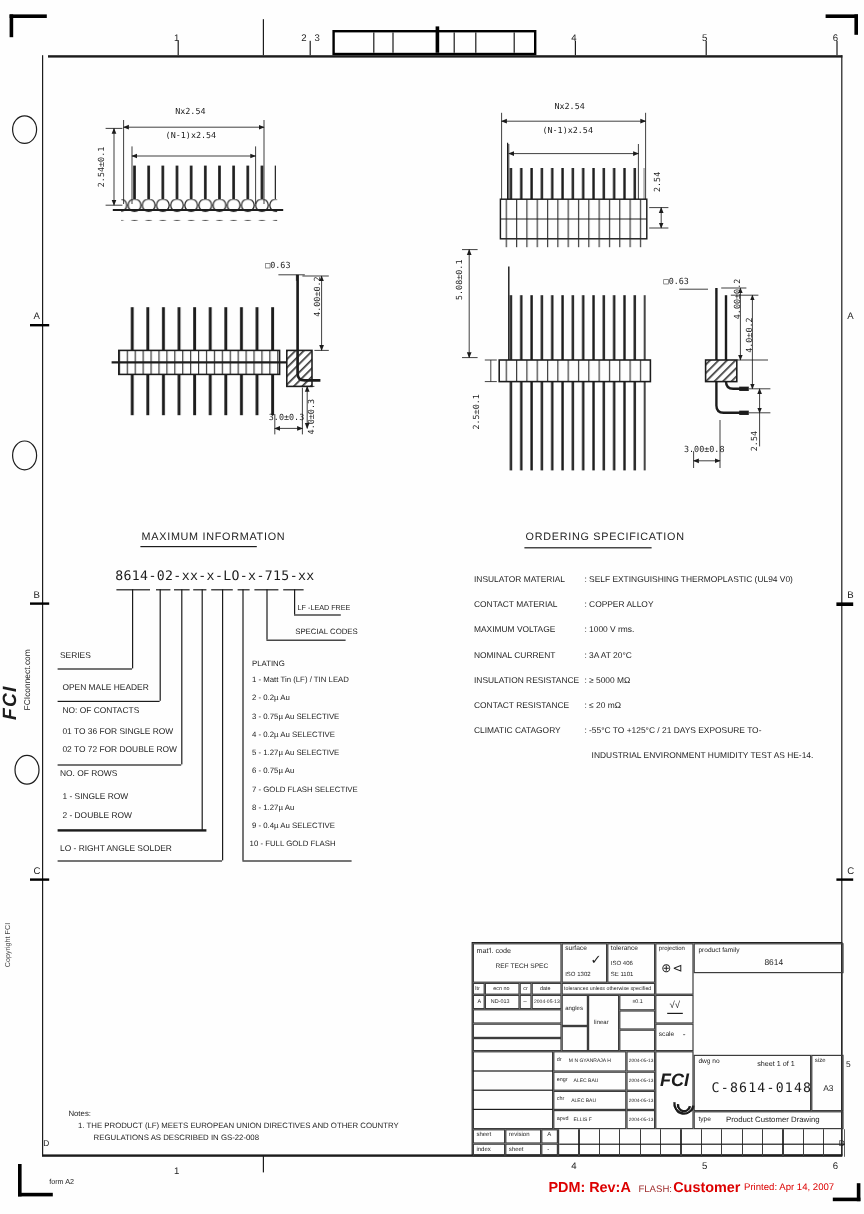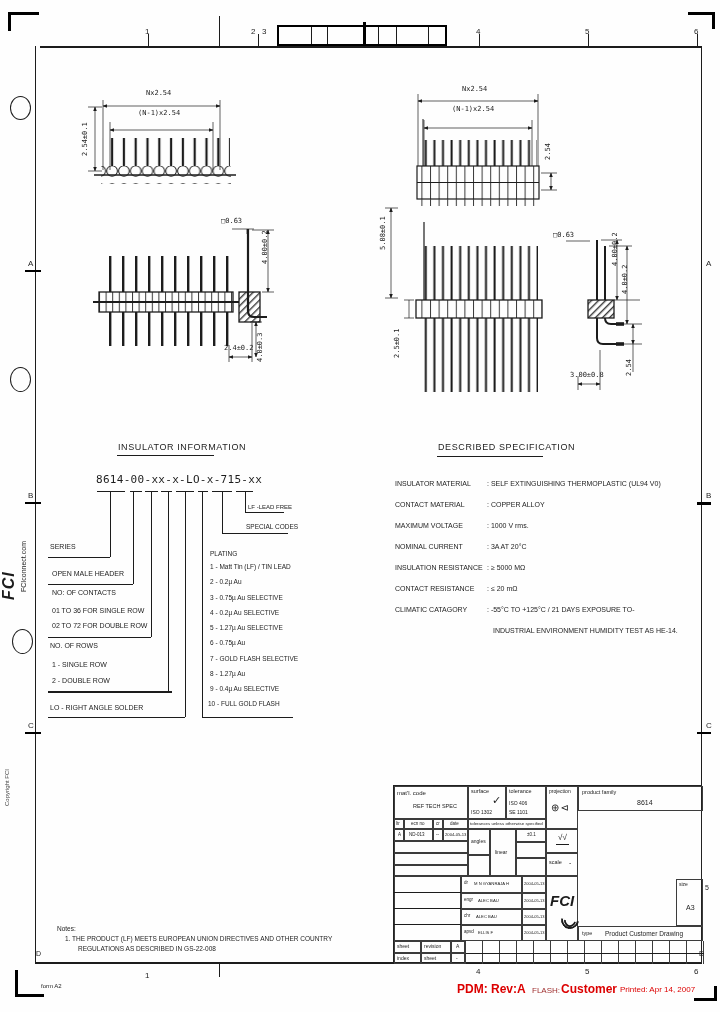--- a/index.html
+++ b/index.html
@@ -193,32 +193,32 @@
 
   <span class="tx mono" style="left:146px;top:90px;font-size:7px;">Nx2.54</span>
   <span class="tx mono" style="left:138px;top:110px;font-size:7px;">(N-1)x2.54</span>
   <span class="tx mono rot" style="left:82px;top:156px;font-size:7px;">2.54±0.1</span>
   <span class="tx mono" style="left:462px;top:86px;font-size:7px;">Nx2.54</span>
   <span class="tx mono" style="left:452px;top:106px;font-size:7px;">(N-1)x2.54</span>
   <span class="tx mono rot" style="left:545px;top:160px;font-size:7px;">2.54</span>
   <span class="tx mono" style="left:221px;top:218px;font-size:7px;">□0.63</span>
   <span class="tx mono rot" style="left:262px;top:264px;font-size:7px;">4.00±0.2</span>
   <span class="tx mono rot" style="left:257px;top:362px;font-size:7px;">4.0±0.3</span>
-  <span class="tx mono" style="left:224px;top:345px;font-size:7px;">2.4±0.2</span>
+  <span class="tx mono" style="left:224px;top:345px;font-size:7px;">3.0±0.3</span>
   <span class="tx mono rot" style="left:380px;top:250px;font-size:7px;">5.08±0.1</span>
   <span class="tx mono rot" style="left:394px;top:358px;font-size:7px;">2.5±0.1</span>
   <span class="tx mono" style="left:553px;top:232px;font-size:7px;">□0.63</span>
   <span class="tx mono rot" style="left:612px;top:266px;font-size:7px;">4.00±0.2</span>
   <span class="tx mono rot" style="left:622px;top:294px;font-size:7px;">4.0±0.2</span>
   <span class="tx mono rot" style="left:626px;top:376px;font-size:7px;">2.54</span>
   <span class="tx mono" style="left:570px;top:372px;font-size:7px;">3.00±0.8</span>
 
-  <span class="tx" style="left:118px;top:443px;font-size:9px;letter-spacing:0.6px;">INSULATOR INFORMATION</span>
+  <span class="tx" style="left:118px;top:443px;font-size:9px;letter-spacing:0.6px;">MAXIMUM INFORMATION</span>
   <div class="hl" style="left:117px;top:455px;width:97px;"></div>
-  <span class="tx mono" style="left:96px;top:474px;font-size:11px;letter-spacing:0.3px;">8614-00-xx-x-LO-x-715-xx</span>
+  <span class="tx mono" style="left:96px;top:474px;font-size:11px;letter-spacing:0.3px;">8614-02-xx-x-LO-x-715-xx</span>
 
   <div class="hl" style="left:97px;top:491px;width:28px;"></div>
   <div class="hl" style="left:130px;top:491px;width:12px;"></div>
   <div class="hl" style="left:145px;top:491px;width:13px;"></div>
   <div class="hl" style="left:161px;top:491px;width:11px;"></div>
   <div class="hl" style="left:176px;top:491px;width:18px;"></div>
   <div class="hl" style="left:198px;top:491px;width:10px;"></div>
   <div class="hl" style="left:212px;top:491px;width:20px;"></div>
   <div class="hl" style="left:236px;top:491px;width:17px;"></div>
 
@@ -256,21 +256,21 @@
   <span class="tx" style="left:210px;top:579px;font-size:6.5px;">2 - 0.2µ Au</span>
   <span class="tx" style="left:210px;top:595px;font-size:6.5px;">3 - 0.75µ Au SELECTIVE</span>
   <span class="tx" style="left:210px;top:610px;font-size:6.5px;">4 - 0.2µ Au SELECTIVE</span>
   <span class="tx" style="left:210px;top:625px;font-size:6.5px;">5 - 1.27µ Au SELECTIVE</span>
   <span class="tx" style="left:210px;top:640px;font-size:6.5px;">6 - 0.75µ Au</span>
   <span class="tx" style="left:210px;top:656px;font-size:6.5px;">7 - GOLD FLASH SELECTIVE</span>
   <span class="tx" style="left:210px;top:671px;font-size:6.5px;">8 - 1.27µ Au</span>
   <span class="tx" style="left:210px;top:686px;font-size:6.5px;">9 - 0.4µ Au SELECTIVE</span>
   <span class="tx" style="left:208px;top:701px;font-size:6.5px;">10 - FULL GOLD FLASH</span>
 
-  <span class="tx" style="left:438px;top:443px;font-size:9px;letter-spacing:0.6px;">DESCRIBED SPECIFICATION</span>
+  <span class="tx" style="left:438px;top:443px;font-size:9px;letter-spacing:0.6px;">ORDERING SPECIFICATION</span>
   <div class="hl" style="left:437px;top:456px;width:106px;"></div>
   <span class="tx" style="left:395px;top:480px;font-size:7px;">INSULATOR  MATERIAL</span>
   <span class="tx" style="left:487px;top:480px;font-size:7px;">: SELF EXTINGUISHING THERMOPLASTIC (UL94 V0)</span>
   <span class="tx" style="left:395px;top:501px;font-size:7px;">CONTACT  MATERIAL</span>
   <span class="tx" style="left:487px;top:501px;font-size:7px;">: COPPER ALLOY</span>
   <span class="tx" style="left:395px;top:522px;font-size:7px;">MAXIMUM VOLTAGE</span>
   <span class="tx" style="left:487px;top:522px;font-size:7px;">: 1000 V rms.</span>
   <span class="tx" style="left:395px;top:543px;font-size:7px;">NOMINAL CURRENT</span>
   <span class="tx" style="left:487px;top:543px;font-size:7px;">: 3A AT 20°C</span>
   <span class="tx" style="left:395px;top:564px;font-size:7px;">INSULATION RESISTANCE</span>
@@ -395,20 +395,25 @@
     <div class="cell" style="left:128px;top:139px;width:24px;height:16px;">
         <span class="tx" style="left:1px;top:5px;font-size:4px;">2004-05-13</span>
       </div>
 
     <div class="cell" style="left:152px;top:90px;width:32px;height:65px;">
       <span class="tx" style="left:3px;top:16px;font-size:15px;font-weight:bold;font-style:italic;">FCI</span>
       <div class="a" style="left:14px;top:34px;width:14px;height:14px;border:2px solid #1c1c1c;border-color:transparent transparent #1c1c1c #1c1c1c;border-radius:50%;transform:rotate(-35deg);"></div>
       <div class="a" style="left:17px;top:38px;width:8px;height:8px;border:2px solid #1c1c1c;border-color:transparent transparent #1c1c1c #1c1c1c;border-radius:50%;transform:rotate(-35deg);"></div>
     </div>
 
+    <div class="cell" style="left:184px;top:93px;width:98px;height:47px;">
+      <span class="tx" style="left:3px;top:3px;font-size:5.5px;">dwg no</span>
+      <span class="tx" style="left:52px;top:4px;font-size:6px;">sheet 1 of 1</span>
+      <span class="tx mono" style="left:14px;top:21px;font-size:11px;letter-spacing:1px;">C-8614-0148</span>
+    </div>
     <div class="cell" style="left:282px;top:93px;width:27px;height:47px;">
       <span class="tx" style="left:2px;top:2px;font-size:5px;">size</span>
       <span class="tx" style="left:9px;top:24px;font-size:7px;">A3</span>
     </div>
     <div class="cell" style="left:184px;top:140px;width:125px;height:15px;">
       <span class="tx" style="left:3px;top:4px;font-size:5.5px;">type</span>
       <span class="tx" style="left:26px;top:3.5px;font-size:6.5px;">Product Customer Drawing</span>
     </div>
 
     <div class="cell" style="left:0;top:155px;width:27px;height:11.5px;">

